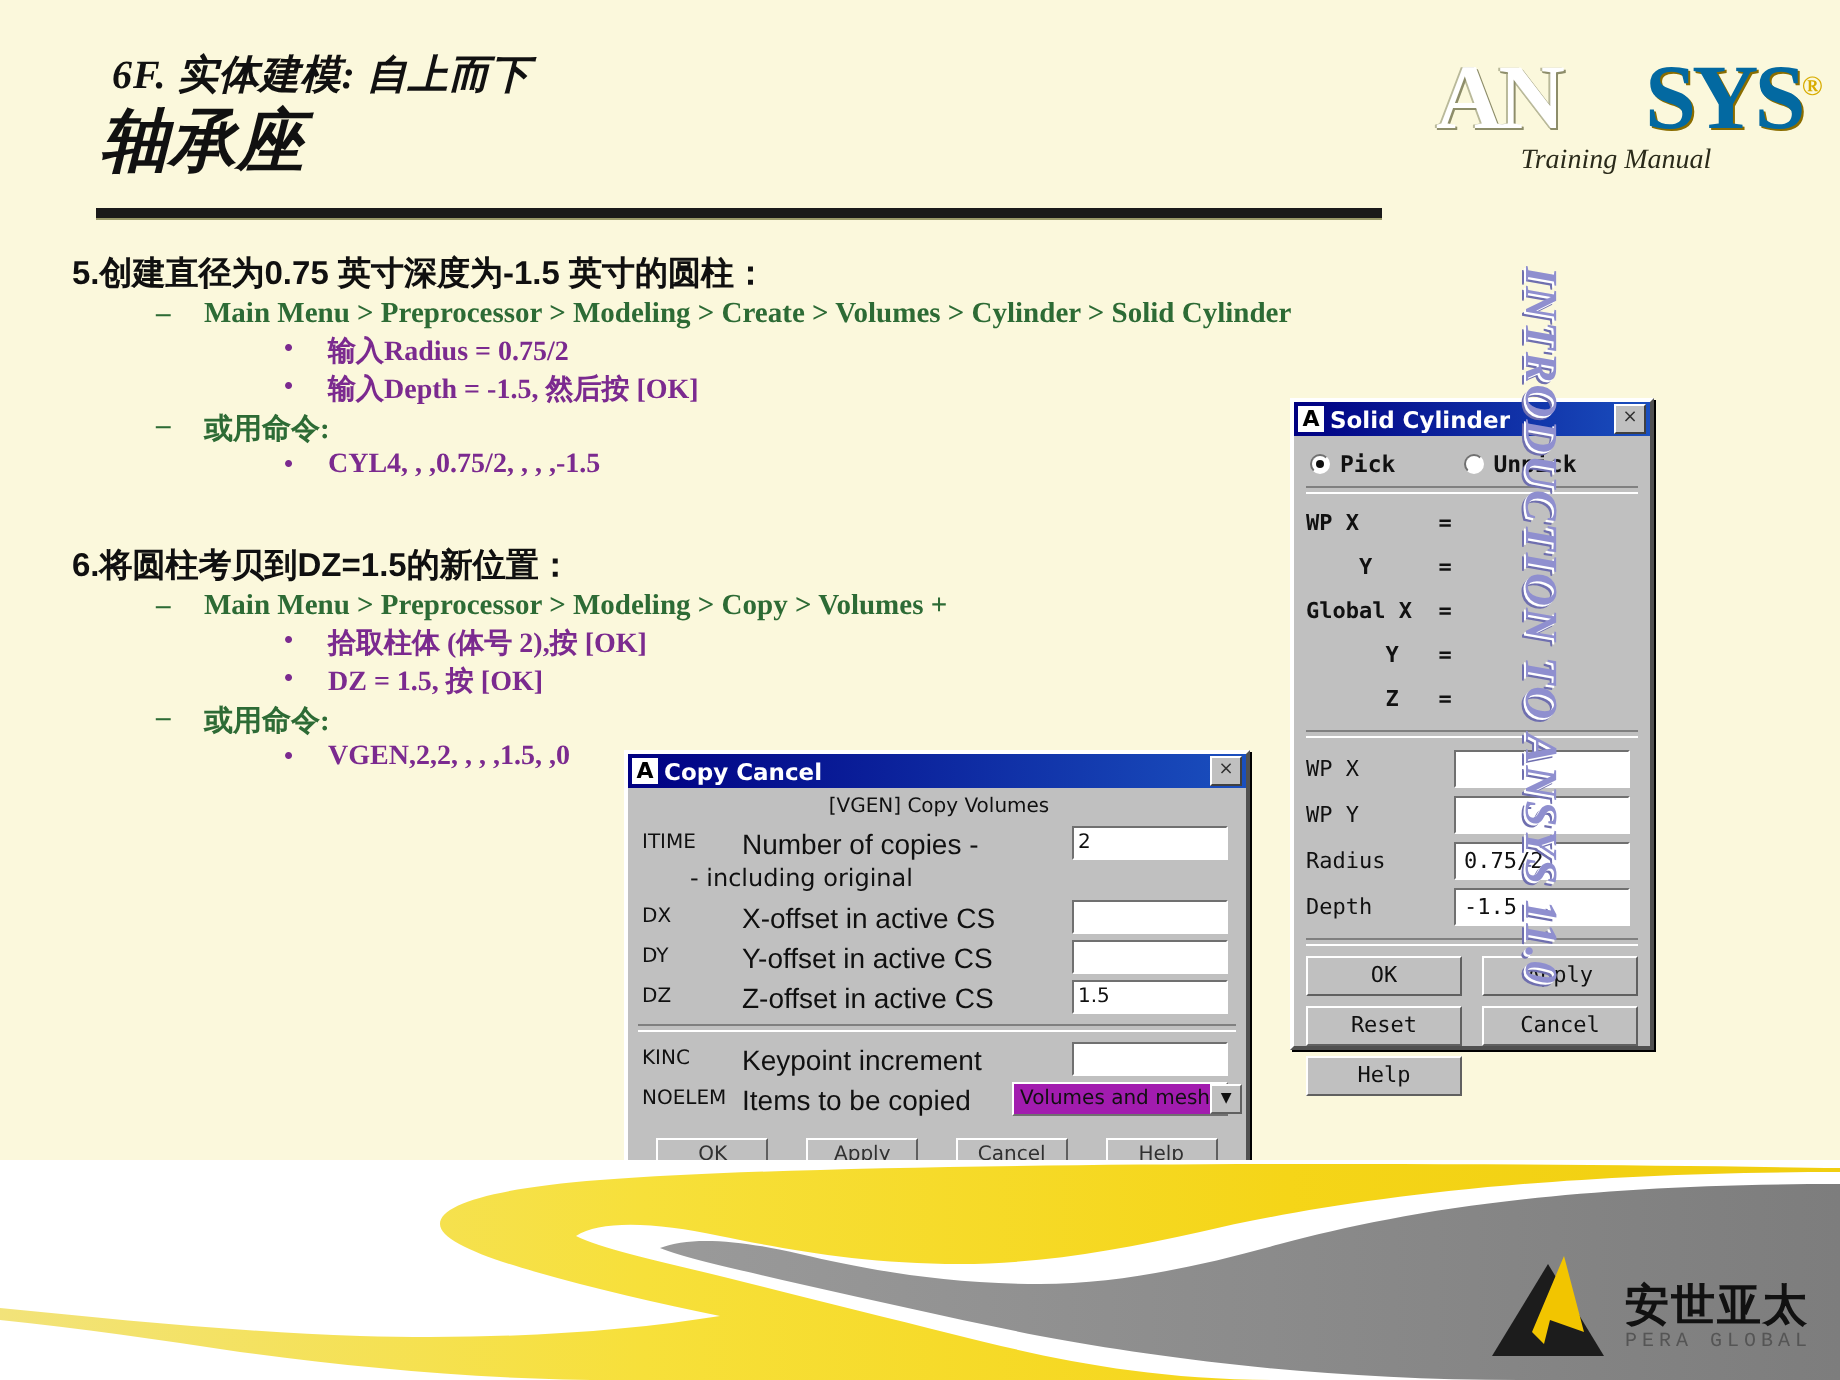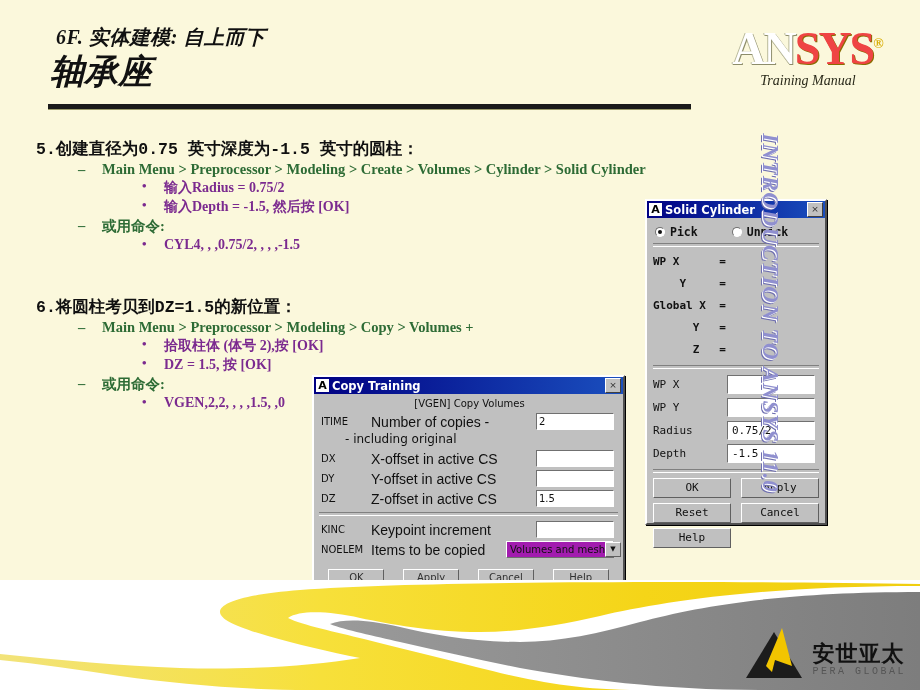--- a/index.html
+++ b/index.html
@@ -68,22 +68,23 @@
     font-size: 46px;
     line-height: 1;
     letter-spacing: -2px;
     white-space: nowrap;
   }
   .ansys-an {
     color: #ffffff;
     text-shadow: 1px 1px 0 #8d8d6a, -1px 0 0 #b9b99a, 0 1px 0 #8d8d6a;
   }
   .ansys-sys {
-    color: #ef4444;
+    color: #0369a1;
     text-shadow: 1px 1px 0 #8a6d00;
+    padding-left: 42px;
   }
   .ansys-reg {
     font-size: 14px;
     vertical-align: super;
     color: #d8ac00;
     letter-spacing: 0;
   }
   .ansys-sub {
     font-family: "Liberation Serif", serif;
     font-style: italic;
@@ -93,25 +94,25 @@
   }
 
   
   #outline {
     position: absolute;
     left: 36px;
     top: 126px;
     width: 620px;
   }
   .lvl1 {
-    font-family: Liberation Mono, monospace;
+    font-family: Liberation Sans, sans-serif;
     font-weight: bold;
     font-size: 16.5px;
     color: #101010;
-    margin-top: 12px;
+    margin-top: 0;
     margin-bottom: 1px;
     white-space: nowrap;
   }
   .lvl2 {
     font-family: "Liberation Serif", serif;
     font-weight: bold;
     font-size: 14.5px;
     color: #2d6b35;
     margin-left: 66px;
     margin-bottom: 1px;
@@ -545,21 +546,21 @@
       </div>
       <div class="sc-btnrow">
         <div class="win-btn">Help</div>
       </div>
     </div>
   </div>
 
   <div class="win-dialog" id="dlg-copy-volumes">
     <div class="win-titlebar">
       <div class="wlogo">A</div>
-      <div class="wtitle">Copy Training</div>
+      <div class="wtitle">Copy Cancel</div>
       <div class="wclose">×</div>
     </div>
     <div class="cv-body">
       <div class="cv-head">[VGEN]  Copy Volumes</div>
 
       <div class="cv-row">
         <span class="cv-code">ITIME</span>
         <span class="cv-desc">Number of copies -</span>
         <span class="win-field">2</span>
       </div>

